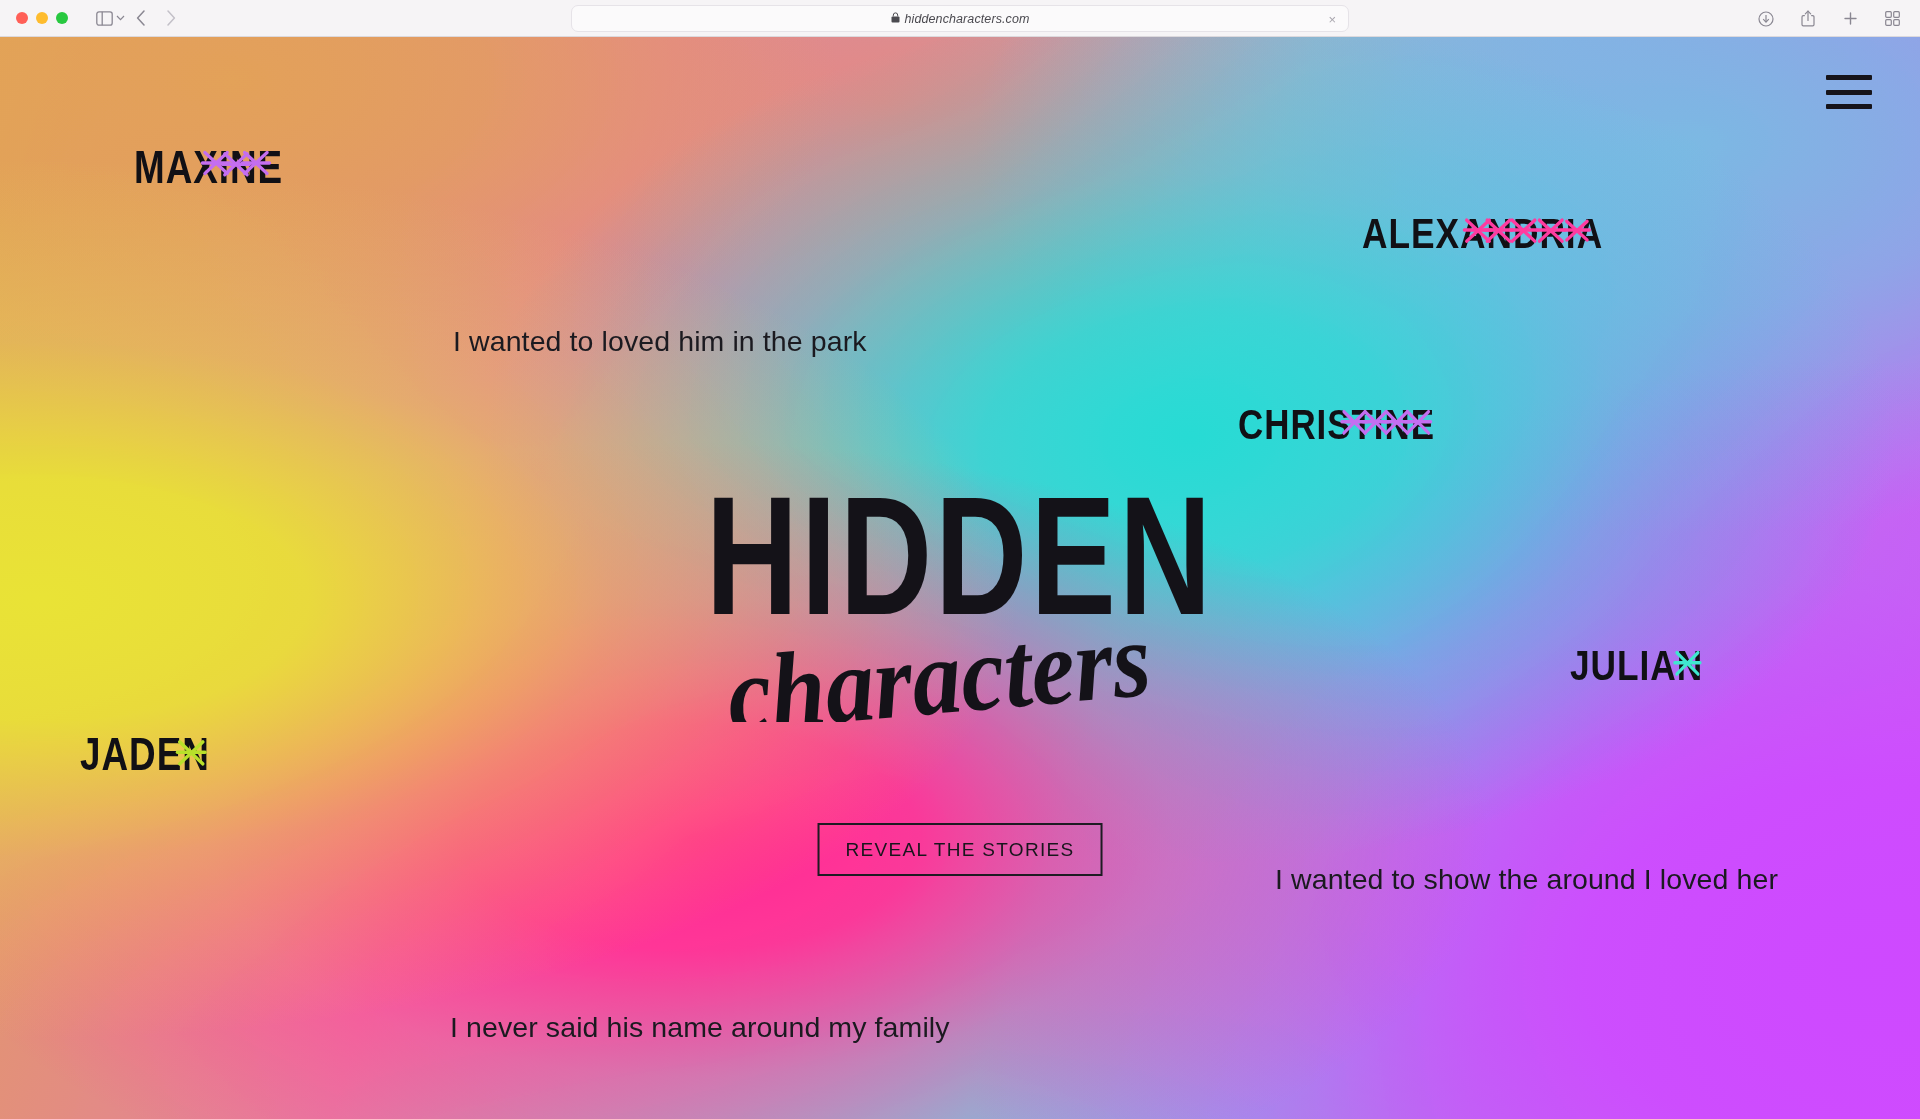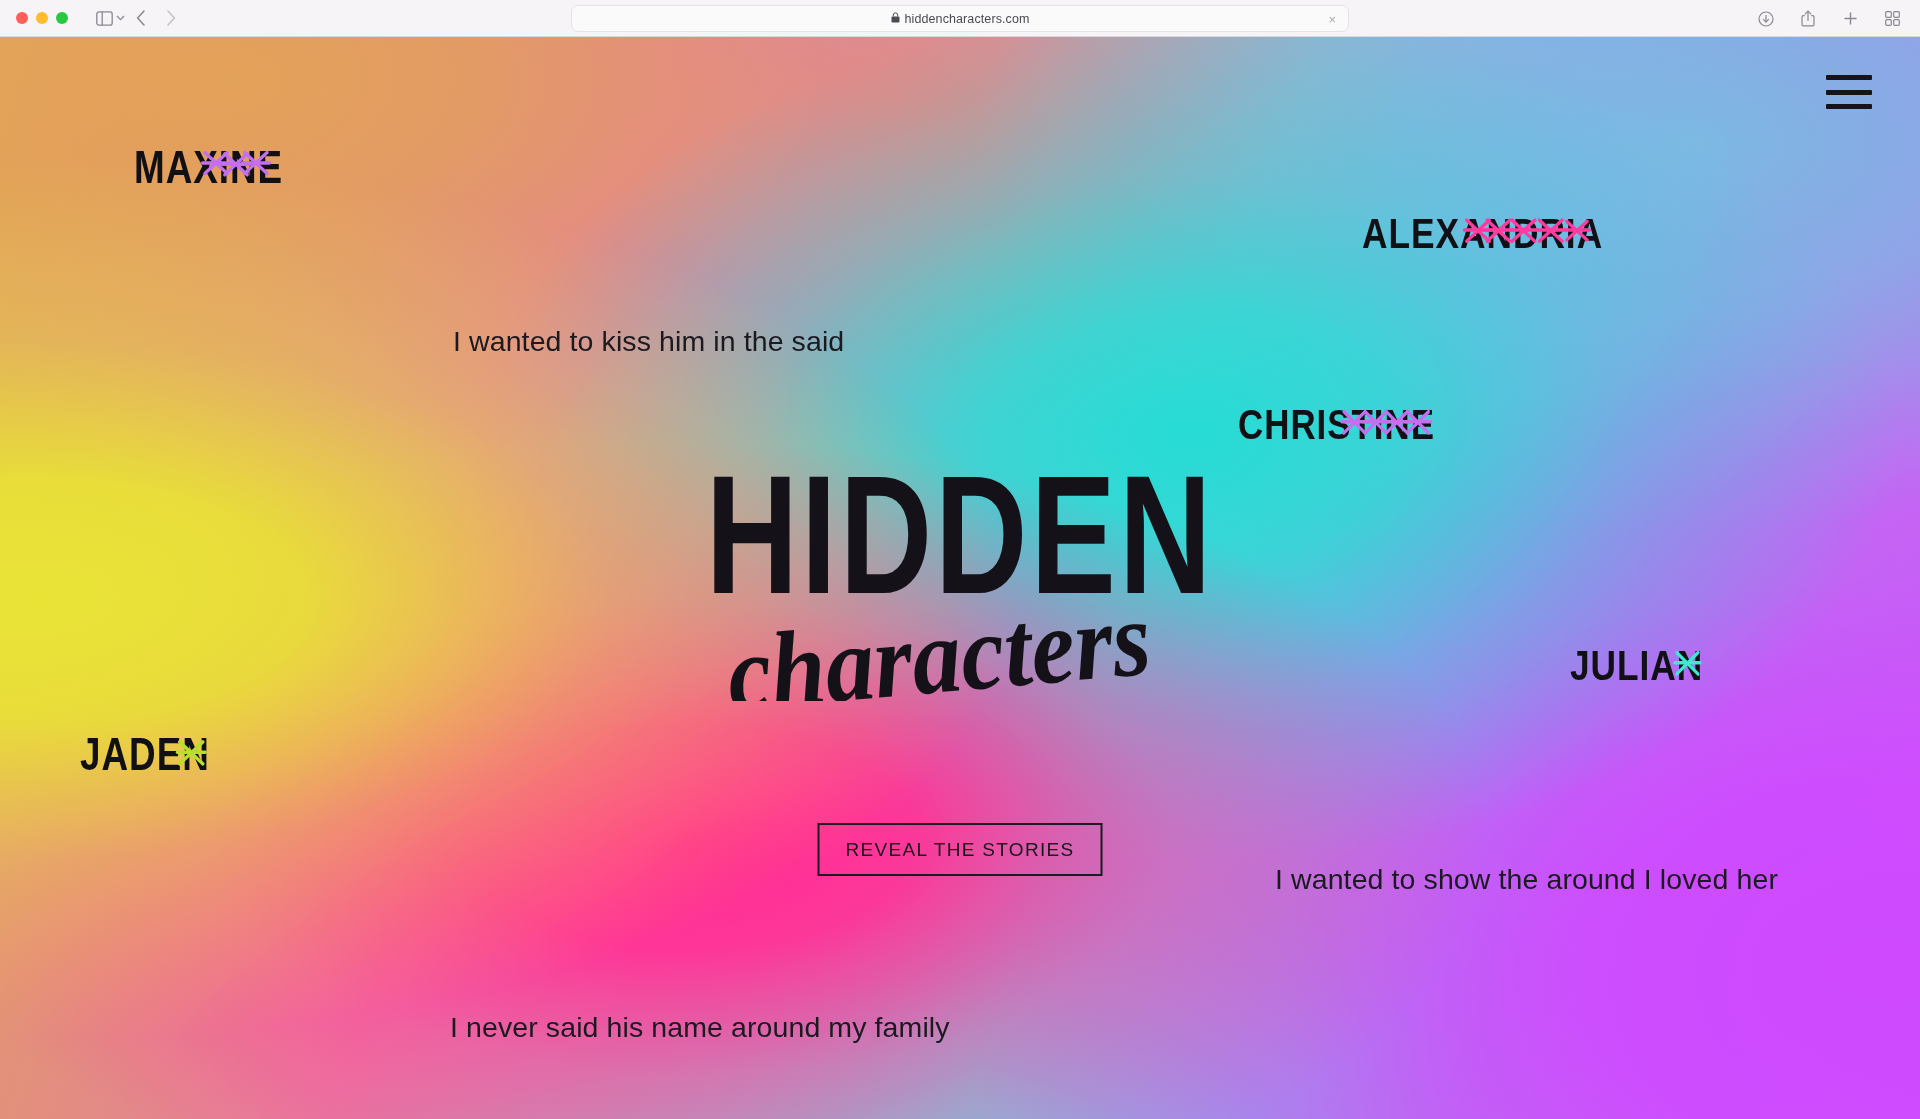--- a/index.html
+++ b/index.html
@@ -41,21 +41,21 @@
   .urlbar {
     width:100%; height:100%;
     background:#fbfafb;
     border:1px solid #e6e3e8;
     border-radius:7px;
     display:flex; align-items:center; justify-content:center;
     position:relative;
   }
   .url-text {
     font-size:12.5px; color:#4b4a50; letter-spacing:.1px;
-    display:flex; align-items:center; gap:5px;
+    display:flex; align-items:center; gap:5px;font-style:italic;
   }
   .lock-ico { display:block; }
   .url-clear {
     position:absolute; right:12px; top:50%; transform:translateY(-50%);
     color:#a9a6ae; font-size:13px; line-height:1;
   }
 
   .chrome-right-tools {
     position:absolute; right:14px; top:0; height:37px;
     display:flex; align-items:center; gap:14px;
@@ -129,21 +129,21 @@
     white-space:nowrap;
     cursor:pointer;
   }
   .q-park   { left:453px;  top:288px; }
   .q-world  { left:1275px; top:826px; }
   .q-family { left:450px;  top:974px; }
 
   
   .logo {
     position:absolute; left:50%; transform:translateX(-50%);
-    top:434px; width:560px; height:230px;
+    top:455px; width:560px; height:230px;
     z-index:12;
   }
   .logo svg { display:block; width:100%; height:100%; }
 
   
   .cta {
     position:absolute; left:50%; transform:translateX(-50%);
     top:738px;
     padding:14px 26px 13px;
     border:2.5px solid #1d1b22;
@@ -335,21 +335,21 @@
         <svg class="scribble" viewBox="0 0 112 40" preserveAspectRatio="none">
           <g stroke="#b8e02a" stroke-width="2.8" stroke-linecap="round" fill="none">
             <line x1="86" y1="10" x2="106" y2="27"></line>
               <line x1="106" y1="10" x2="86" y2="27"></line>
               <line x1="84" y1="18" x2="108" y2="18"></line>
           </g>
         </svg>
       </span>
     </div>
 
-    <div class="quote q-park">I wanted to kiss him in the said</div>
+    <div class="quote q-park">I wanted to loved him in the park</div>
     <div class="quote q-world">I wanted to show the around I loved her</div>
     <div class="quote q-family">I never said his name around my family</div>
 
     <div class="logo">
       <svg viewBox="0 0 560 230">
         <text x="280" y="122" text-anchor="middle" font-family="'Liberation Sans', sans-serif" font-size="128" font-weight="700" fill="#141218" letter-spacing="3" transform="scale(1,1.32)" transform-origin="280 122">HIDDEN</text>
         <text x="278" y="196" text-anchor="middle" font-family="'Liberation Serif', serif" font-size="96" font-style="italic" font-weight="700" fill="#141218" transform="rotate(-5 278 196) scale(1.02,1.12)" transform-origin="278 196">characters</text>
       </svg>
     </div>
 

